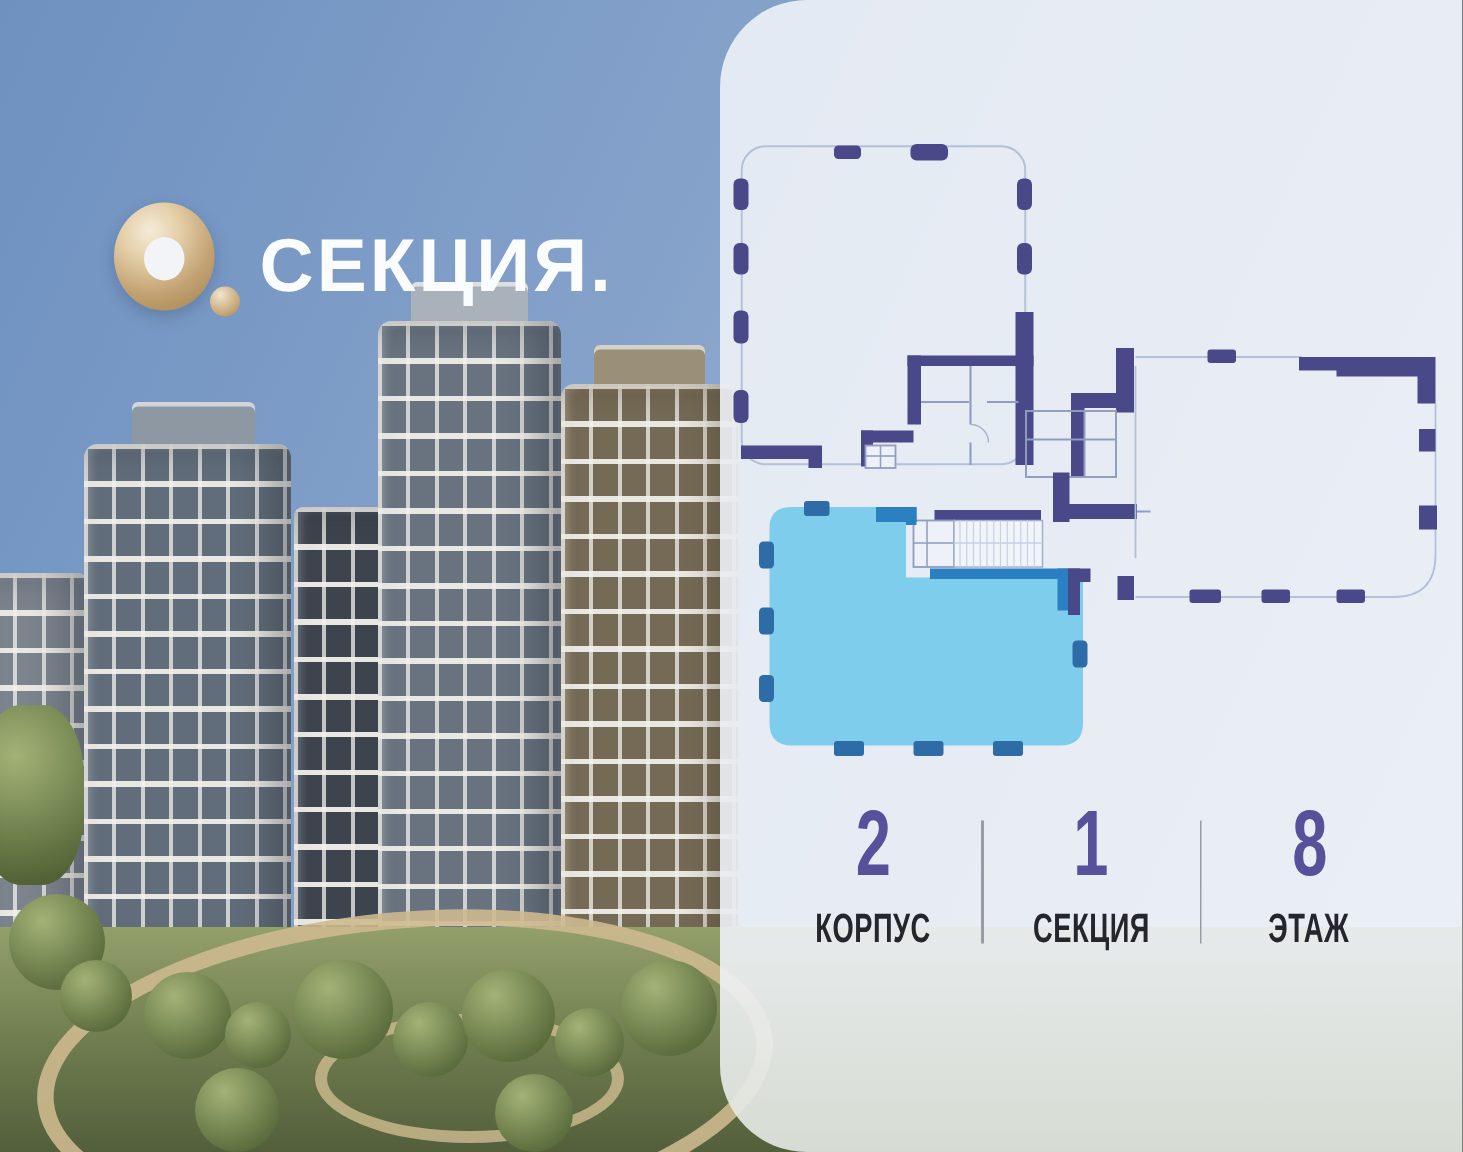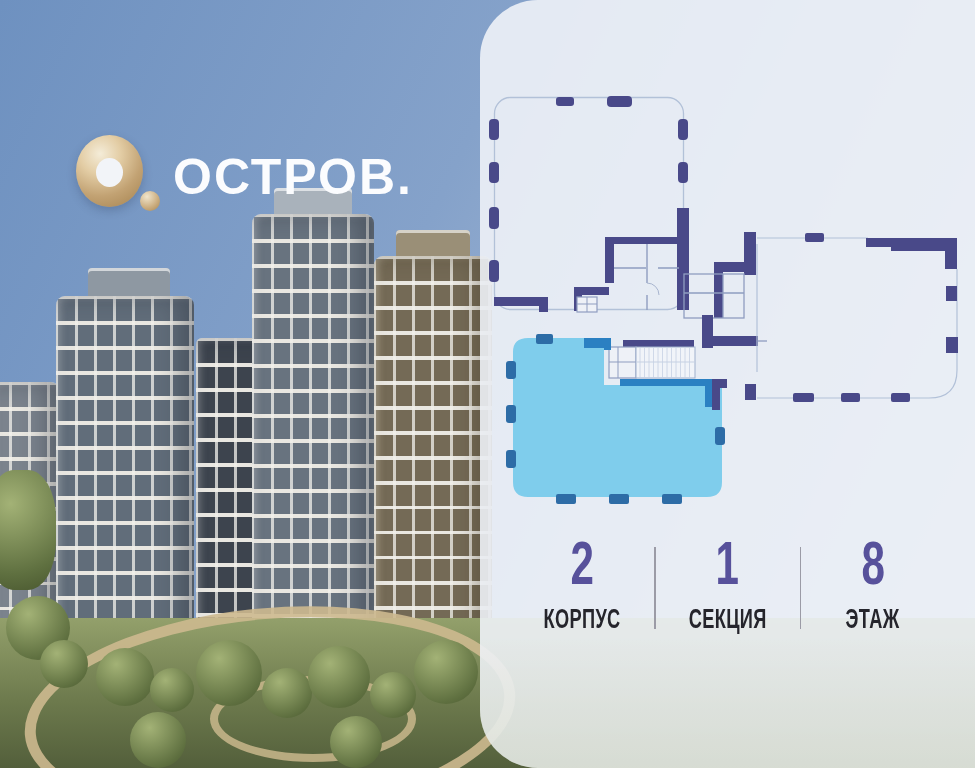--- a/index.html
+++ b/index.html
@@ -96,21 +96,21 @@
     <div class="tree" style="left:370px;top:672px;width:46px;height:46px;"></div>
     <div class="tree" style="left:414px;top:640px;width:64px;height:64px;"></div>
     <div class="tree" style="left:130px;top:712px;width:56px;height:56px;"></div>
     <div class="tree" style="left:330px;top:716px;width:52px;height:52px;"></div>
   </div>
 
   <div class="logo">
     <div class="logo-o"></div>
     <div class="logo-hole"></div>
     <div class="logo-dot"></div>
-    <div class="logo-title">ОСТРОВ.</div>
+    <div class="logo-title">СЕКЦИЯ.</div>
   </div>
 
   <div class="panel"></div>
   <div class="panel-green"></div>
 
   <svg class="plan" viewBox="480 0 495 768">
 
     <g>
       <rect x="494.5" y="97.5" width="189" height="212" rx="16" fill="none" stroke="#b2c1d8" stroke-width="1.3"></rect>
       <rect x="556" y="97" width="18" height="9" rx="3" fill="#494989"></rect>

